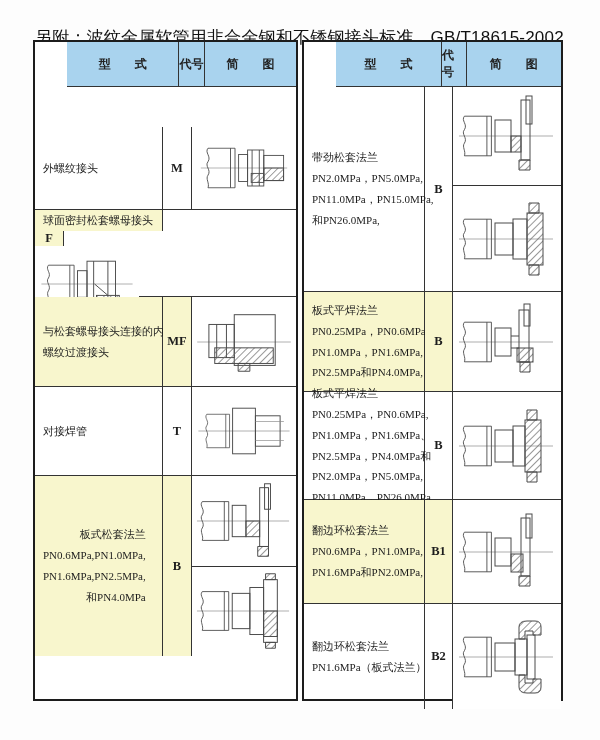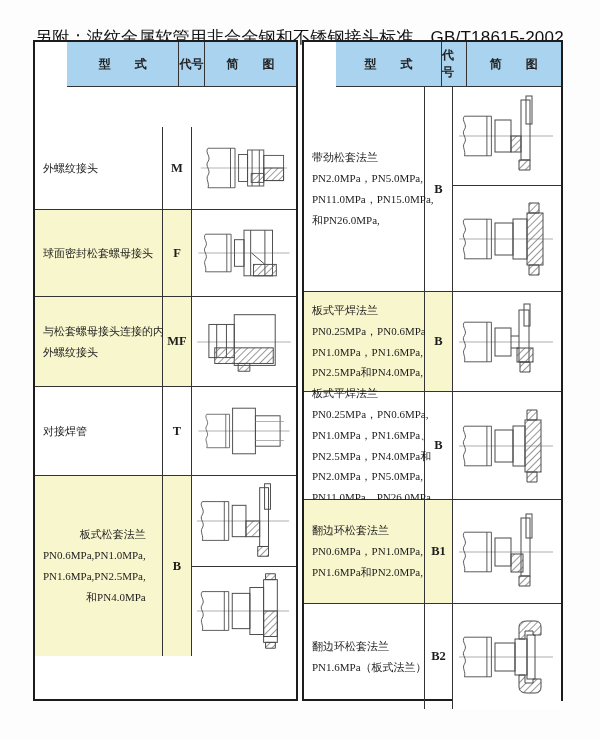--- a/index.html
+++ b/index.html
@@ -18,21 +18,21 @@
   .t-code{display:flex;align-items:center;justify-content:center;box-sizing:border-box;
           font-family:"Liberation Serif",serif;font-size:12.5px;font-weight:600;color:#1d1d1d;}
   .t-fig{display:flex;align-items:center;justify-content:center;box-sizing:border-box;background:#fff;}
   .fig-split{display:flex;flex-direction:column;box-sizing:border-box;}
   .fig-split .half{display:flex;align-items:center;justify-content:center;box-sizing:border-box;}
   .fig-split .half+.half{border-top:1px solid #333;}
   
   .tblL .cw-type{width:128px;} .tblL .cw-code{width:29px;} .tblL .cw-fig{width:104px;}
   .tblR .cw-type{width:121px;} .tblR .cw-code{width:28px;} .tblR .cw-fig{width:108px;}
   
-  .hL1{height:83px;margin-top:40px;} .hL2{height:87px;} .hL3{height:93px;} .hL4{height:90px;} .hL5{height:89px;text-align:center;} .hL6{height:180px;text-align:right;}
+  .hL1{height:83px;margin-top:40px;} .hL2{height:87px;flex-direction:column;} .hL3{height:93px;} .hL4{height:90px;} .hL5{height:89px;text-align:center;} .hL6{height:180px;text-align:right;}
   .hR1{height:205px;} .hR2{height:100px;} .hR3{height:108px;} .hR4{height:104px;} .hR5{height:105px;}
   .alt{background:#f8f6cd;}
   svg{display:block;}
   .dg{stroke:#4a4a4a;stroke-width:1;fill:none;}
   .cl{stroke:#8a8a8a;stroke-width:0.7;}
   .ht{stroke:#4a4a4a;stroke-width:1;fill:url(#hx);}
 </style>
 </head>
 <body>
 
@@ -93,21 +93,21 @@
             <line class="dg" x1="72" y1="16" x2="72" y2="64"></line>
           <path class="dg" d="M58 40 L72 52"></path>
           <rect class="ht" x="60" y="52" width="24" height="12"></rect>
         </svg>
       </div>
     </div>
 
 
     <div class="row hL4">
       <div class="t-type cw-type bR alt">与松套螺母接头连接的内
-外螺纹接头</div>
+螺纹过渡接头</div>
       <div class="t-code cw-code bR alt">MF</div>
       <div class="t-fig cw-fig">
         <svg width="98" height="78" viewBox="0 0 100 80">
           <line class="cl" x1="2" y1="40" x2="98" y2="40"></line>
           <rect class="dg" x="14" y="22" width="26" height="34"></rect>
           <line class="dg" x1="22" y1="22" x2="22" y2="56"></line>
             <line class="dg" x1="32" y1="22" x2="32" y2="56"></line>
           <rect class="dg" x="40" y="12" width="42" height="52"></rect>
           <rect class="ht" x="20" y="46" width="60" height="16"></rect>
           <path class="ht" d="M44 62 h12 v8 h-12 z"></path>

